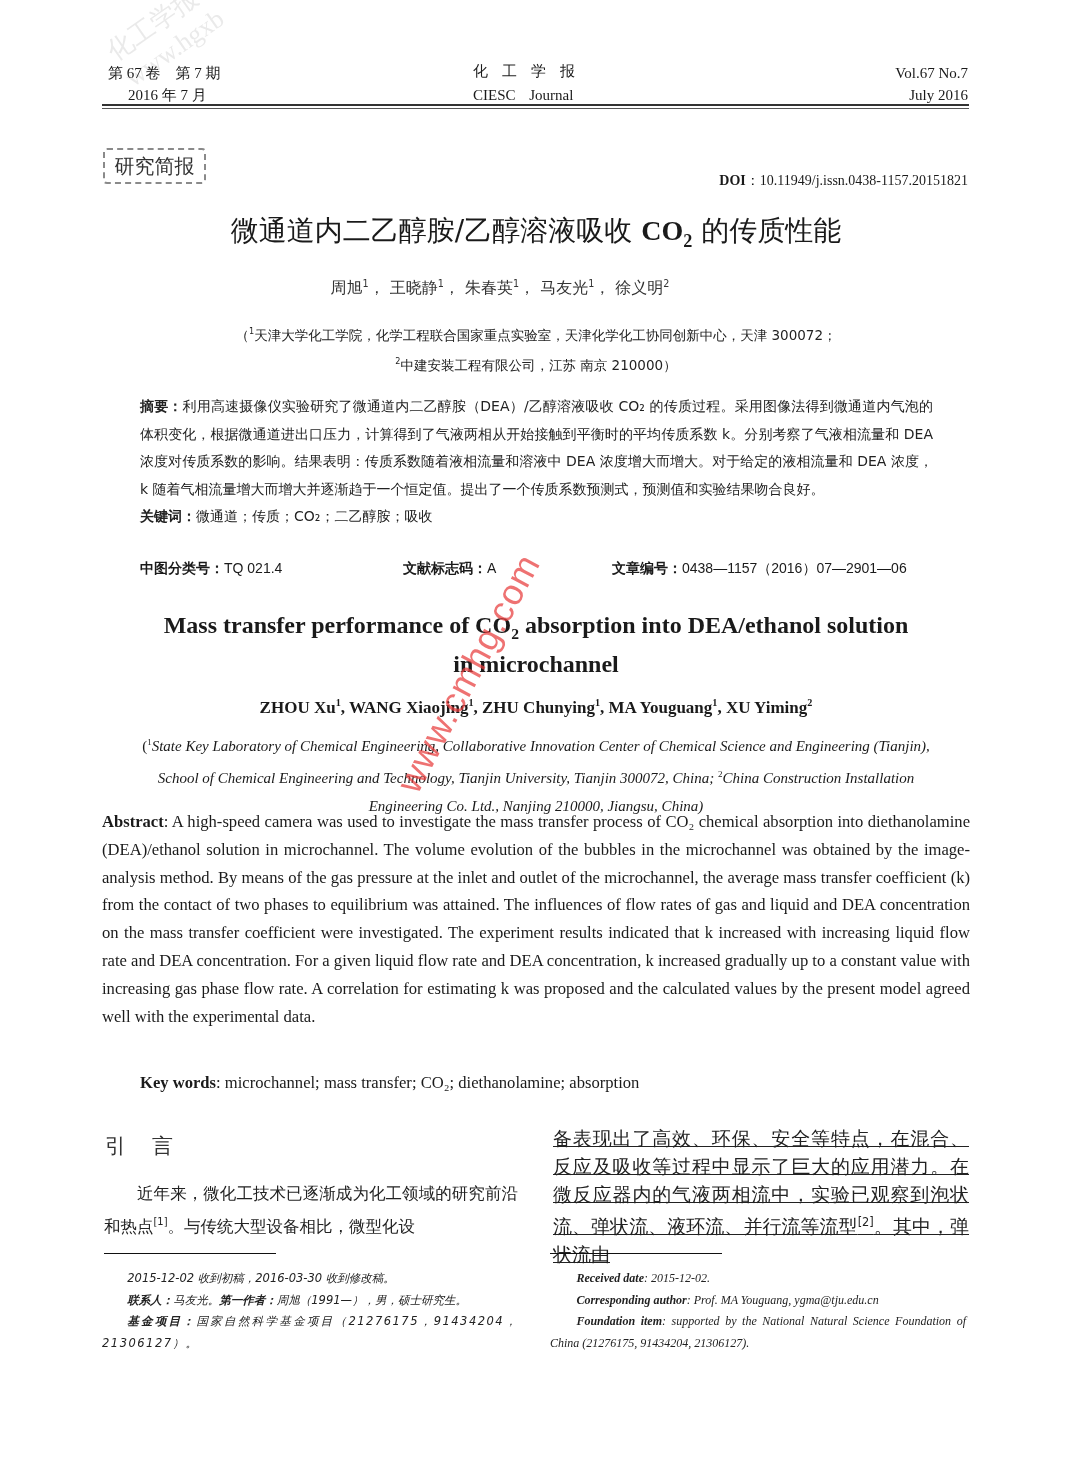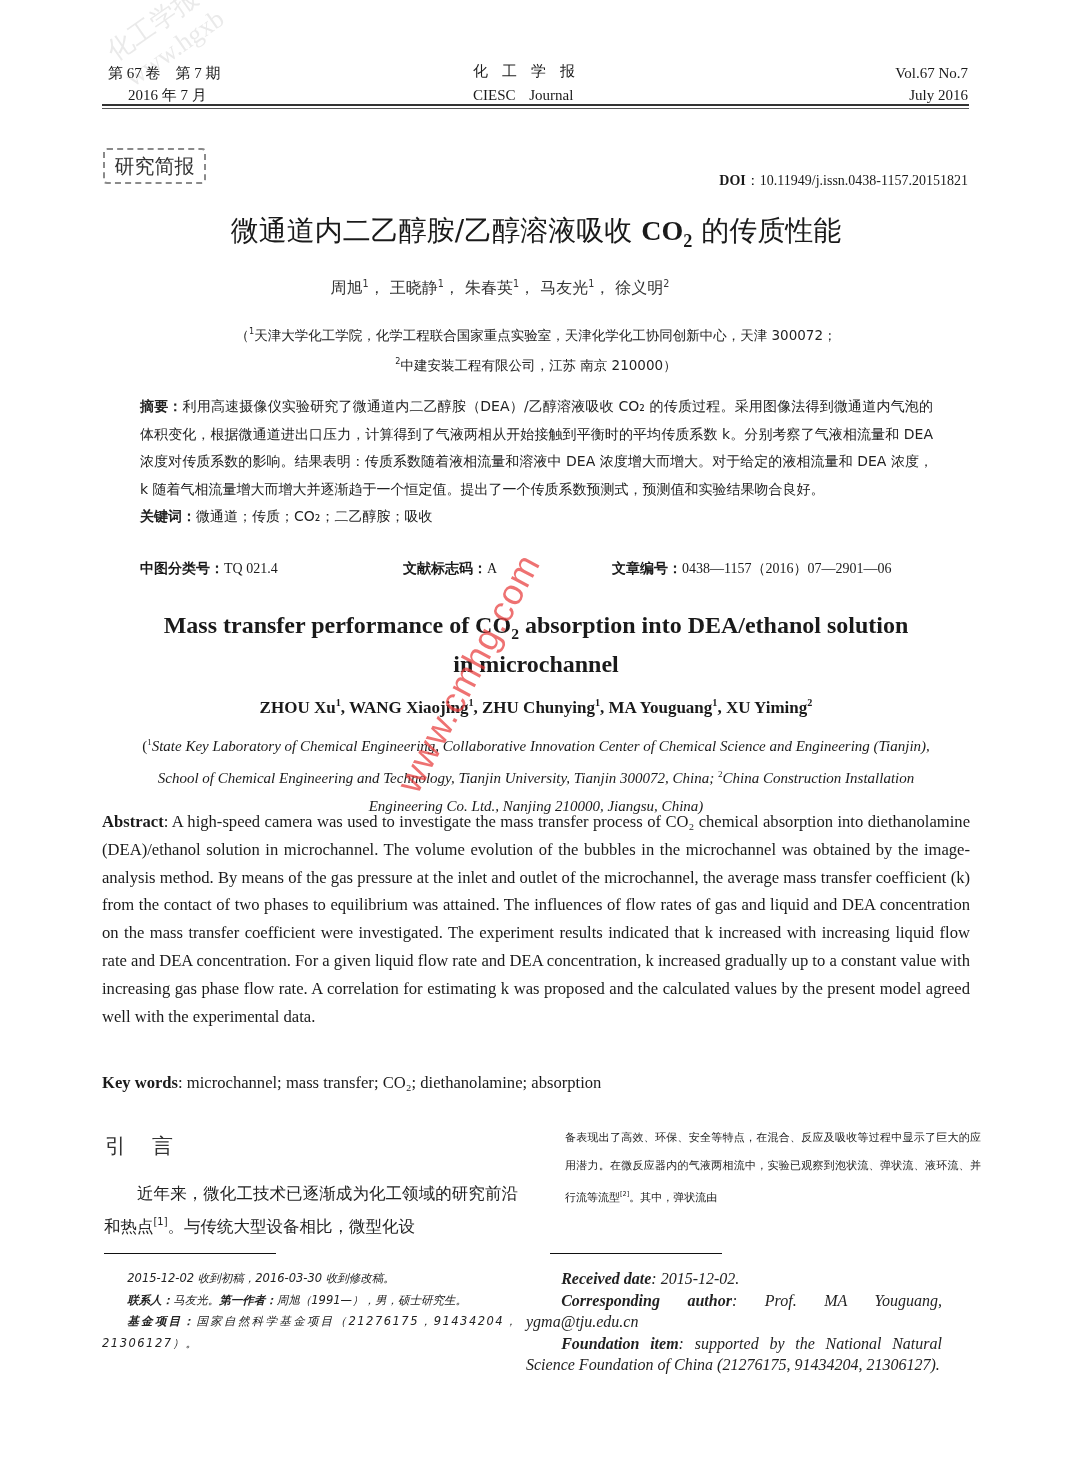--- a/index.html
+++ b/index.html
@@ -1,19 +1,19 @@
 <!DOCTYPE html>
 <html><head>
 <meta charset="utf-8">
 <style>
   html, body { margin: 0; padding: 0; background: #ffffff; }
   body { width: 1072px; height: 1458px; position: relative; overflow: hidden;
          font-family: "Liberation Serif", "DejaVu Serif", serif; color: #1a1a1a; }
   .abs { position: absolute; }
-  .serif { font-family: Liberation Serif, serif; }
+  .serif { font-family: Liberation Sans, sans-serif; }
   .sans { font-family: Liberation Mono, monospace; }
 
   
   .hdr-left { left: 108px; top: 62px; font-size: 15px; line-height: 22px; }
   .hdr-left .l2 { padding-left: 20px; }
   .hdr-center { left: 473px; top: 62px; font-size: 15px; line-height: 22px; }
   .hdr-center .l1 { letter-spacing: 14px; }
   .hdr-center .l2 { word-spacing: 10px; }
   .hdr-right { right: 104px; top: 62px; font-size: 15px; line-height: 22px; text-align: right; }
   .hdr-rule1 { left: 102px; top: 104px; width: 867px; height: 0; border-top: 2px solid #333; }
@@ -48,39 +48,39 @@
   .en-title { left: 0; width: 1072px; top: 610px; text-align: center; font-size: 24px;
               font-weight: bold; line-height: 30px; }
   .en-authors { left: 0; width: 1072px; top: 697px; text-align: center; font-size: 17px; font-weight: bold; }
   .en-aff { left: 100px; width: 872px; top: 728px; text-align: center; font-size: 15px;
             font-style: italic; line-height: 28px; }
   .en-aff .up { font-style: normal; }
 
   .en-abs { left: 102px; width: 868px; top: 808px; font-size: 16.6px; line-height: 27.8px; text-align: justify; }
   .en-abs b { font-weight: bold; }
   .en-kw { left: 102px; top: 1073px; font-size: 16.6px; }
-  .en-kw b { font-weight: bold; }
+  .en-kw b { font-weight: bold; margin-left: 38px; }
 
   
   .sec-head { left: 105px; top: 1132px; font-size: 21px; font-family: "DejaVu Sans", sans-serif; letter-spacing: 26px; color:#333; }
   .col-left { left: 104px; width: 414px; top: 1180px; font-size: 16.5px; line-height: 28px;
               font-family: "DejaVu Sans", sans-serif; text-align: justify; color:#222; }
-  .col-right { left: 565px; width: 416px; top: 1124px; font-size: 11px; line-height: 28px;
-               font-family: "DejaVu Sans", sans-serif; text-align: justify; color:#222; }
+  .col-right { left: 553px; width: 416px; top: 1124px; font-size: 19px; line-height: 28px;
+               font-family: "DejaVu Sans", sans-serif; text-align: justify; color:#222;text-decoration:underline; }
   .indent { text-indent: 2em; }
   sup { font-size: 0.6em; }
   sub { font-size: 0.65em; }
 
   .fn-rule-l { left: 104px; top: 1253px; width: 172px; border-top: 1.5px solid #111; }
   .fn-rule-r { left: 550px; top: 1253px; width: 172px; border-top: 1.5px solid #111; }
   .fn-left { left: 102px; width: 416px; top: 1268px; font-size: 11.5px; line-height: 21.5px;
              font-family: "DejaVu Sans", sans-serif; color:#222; text-align: justify; }
   .fn-left p, .fn-right p { margin: 0; }
   .fn-left .ind, .fn-right .ind { text-indent: 2.2em; font-style: italic; }
-  .fn-right { left: 526px; width: 416px; top: 1268px; font-size: 16px; line-height: 21.5px; text-align: justify; color:#222; }
+  .fn-right { left: 550px; width: 416px; top: 1268px; font-size: 12px; line-height: 21.5px; text-align: justify; color:#222; }
   .fn-right b, .fn-left b { font-weight: bold; }
 
   
   .wm { left: 388px; top: 780px; color: rgba(232, 60, 60, 0.72); font-size: 36px;
         font-family: "Liberation Sans", sans-serif; transform: rotate(-62deg); transform-origin: left top;
         letter-spacing: 1px; pointer-events: none; white-space: nowrap; }
 </style>
 </head>
 <body>
 

